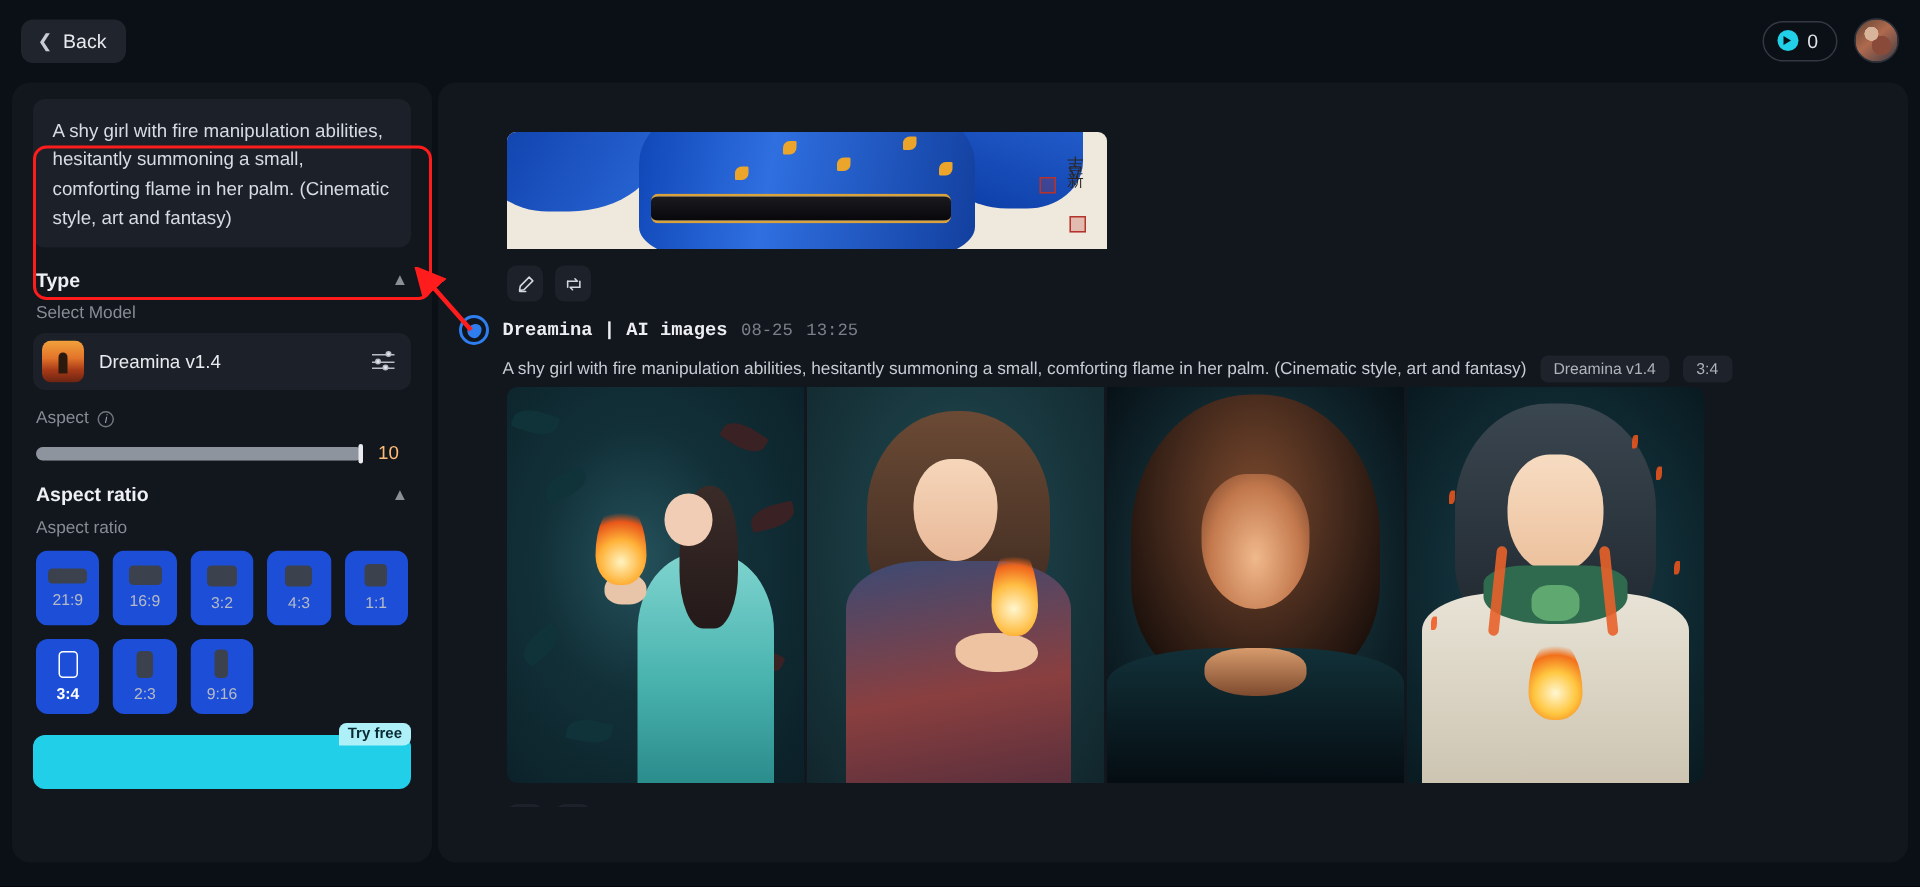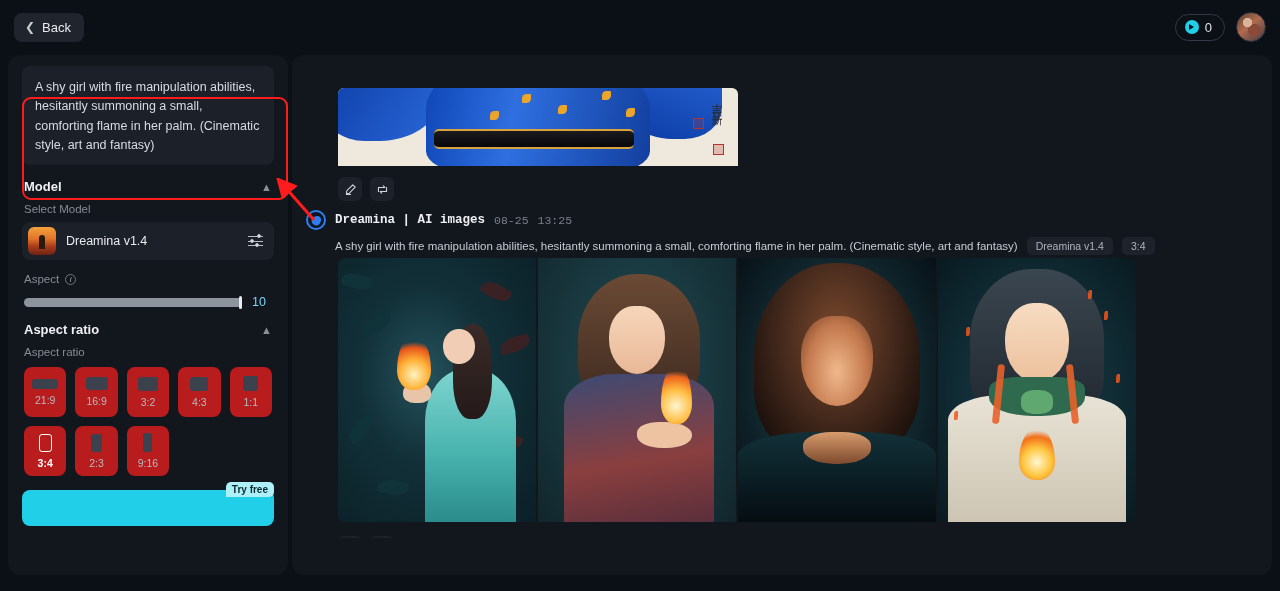--- a/index.html
+++ b/index.html
@@ -160,28 +160,28 @@
     position: relative; cursor: pointer;
   }
   .fill {
     position: absolute; left: 0; top: 0; bottom: 0;
     background: #8d949e; border-radius: 5px;
   }
   .knob {
     position: absolute; top: -2px; width: 3px; height: 13px;
     border-radius: 2px; background: #e9ebef;
   }
-  .q-val { color: #7dd3fc; font-size: 12.5px; width: 20px; }
+  .q-val { color: #fdba74; font-size: 12.5px; width: 20px; }
 
   .ar-grid {
     display: grid; grid-template-columns: repeat(5, 1fr);
     gap: 9px; padding: 9px 16px 0 16px;
   }
   .ar-cell {
-    height: 50px; background: #b91c1c; border-radius: 8px;
+    height: 50px; background: #1d4ed8; border-radius: 8px;
     display: flex; flex-direction: column; align-items: center;
     justify-content: center; gap: 5px; cursor: pointer;
     border: 1px solid transparent;
   }
   .ar-cell.sel { border-color: transparent; }
   .ar-shape { background: #3b424e; border-radius: 3px; }
   .ar-cell.sel .ar-shape {
     background: transparent; border: 1.6px solid #ffffff;
   }
   .ar-txt { color: #b6bbc3; font-size: 10.5px; }
@@ -468,21 +468,21 @@
   <div class="left-panel">
 
     <div class="prompt-wrap">
       <div class="prompt-box">
         <div class="prompt-text">A shy girl with fire manipulation abilities, hesitantly summoning a small, comforting flame in her palm. (Cinematic style, art and fantasy)</div>
       </div>
     </div>
     <div class="redbox"></div>
 
     <div class="section-head">
-      <span class="section-title">Model</span>
+      <span class="section-title">Type</span>
       <span class="caret">▲</span>
     </div>
     <div class="sub-label">Select Model</div>
     <div class="model-row">
       <div class="model-thumb"></div>
       <div class="model-name">Dreamina v1.4</div>
       <div class="slider-ico">
         <i></i>
           <i></i>
           <i></i>

